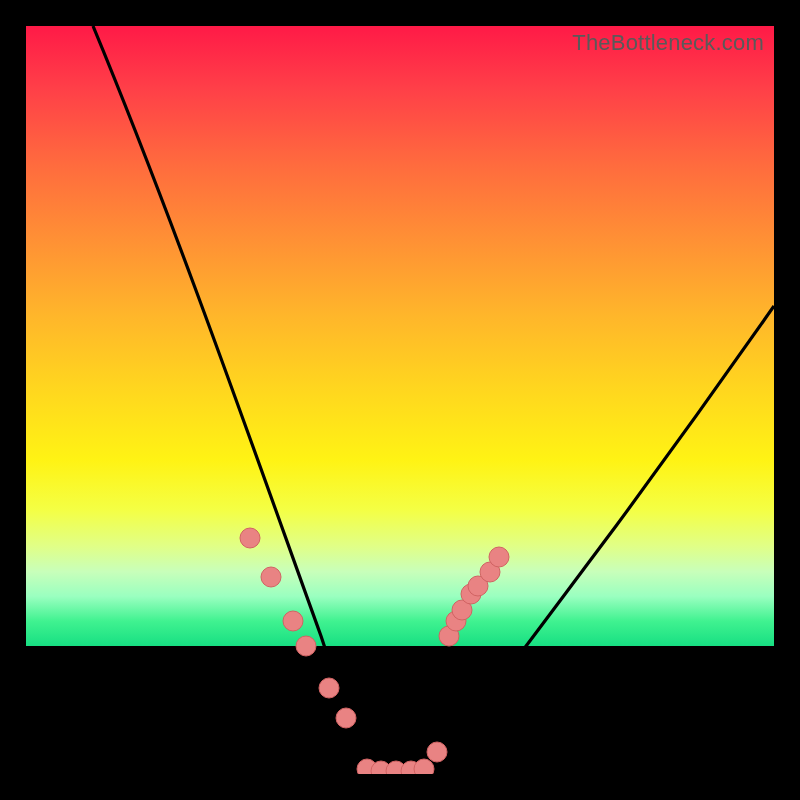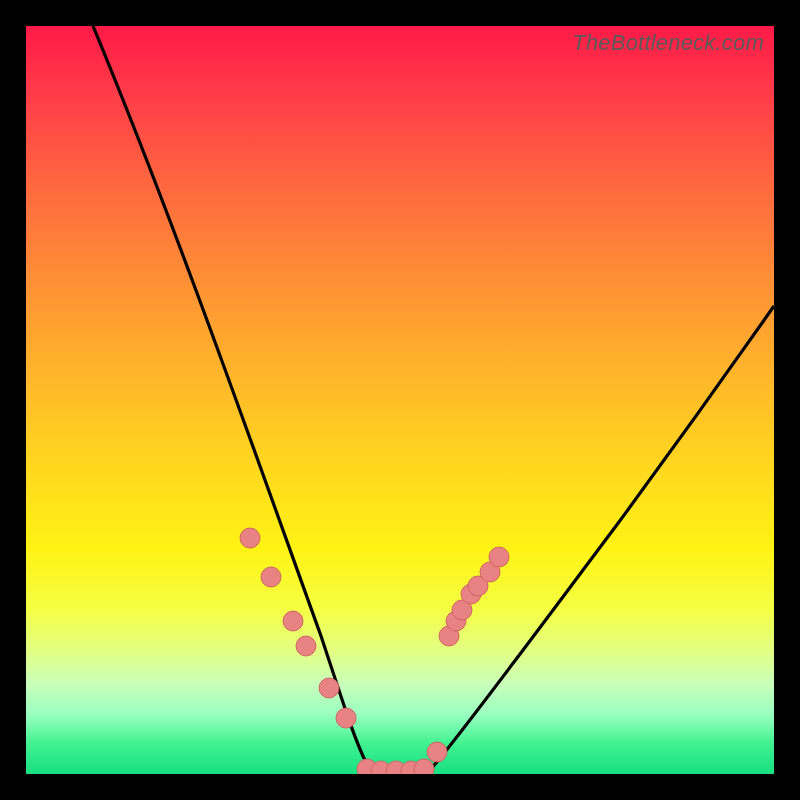--- a/index.html
+++ b/index.html
@@ -15,36 +15,35 @@
     position: relative;
     width: 800px;
     height: 800px;
     background: #000;
   }
   .plot {
     position: absolute;
     left: 26px;
     top: 26px;
     width: 748px;
-    height: 748px;
+    height: 620px;
     background: linear-gradient(to bottom,
       #ff1a47 0%,
       #ff3f48 10%,
       #ff6a3e 22%,
       #ff8f35 34%,
       #ffb42b 46%,
       #ffd51f 58%,
       #fff314 70%,
       #f4ff44 78%,
       #e0ff88 84%,
       #c8ffba 88%,
       #9affc0 92%,
       #40f290 96%,
       #17df82 100%);
-    font-style: italic;
   }
   .watermark {
     position: absolute;
     top: 4px;
     right: 10px;
     color: #5a5a5a;
     font-size: 22px;
     font-weight: 500;
     letter-spacing: 0.2px;
     user-select: none;

